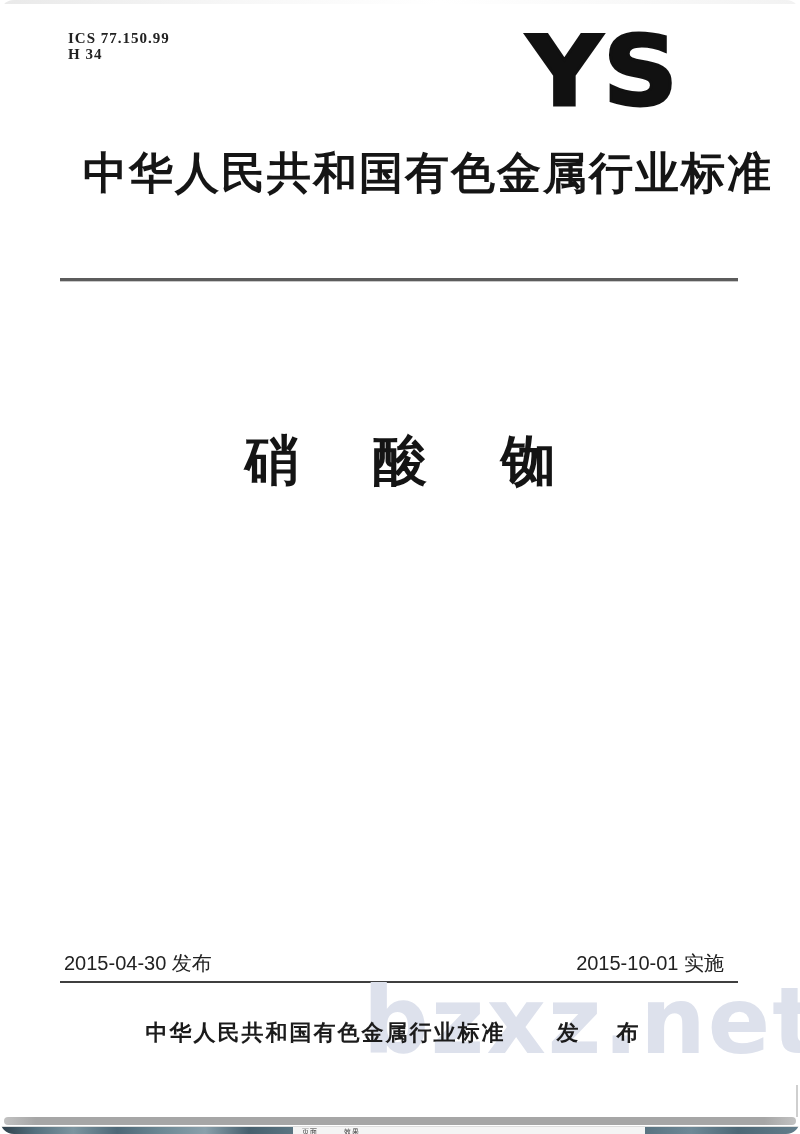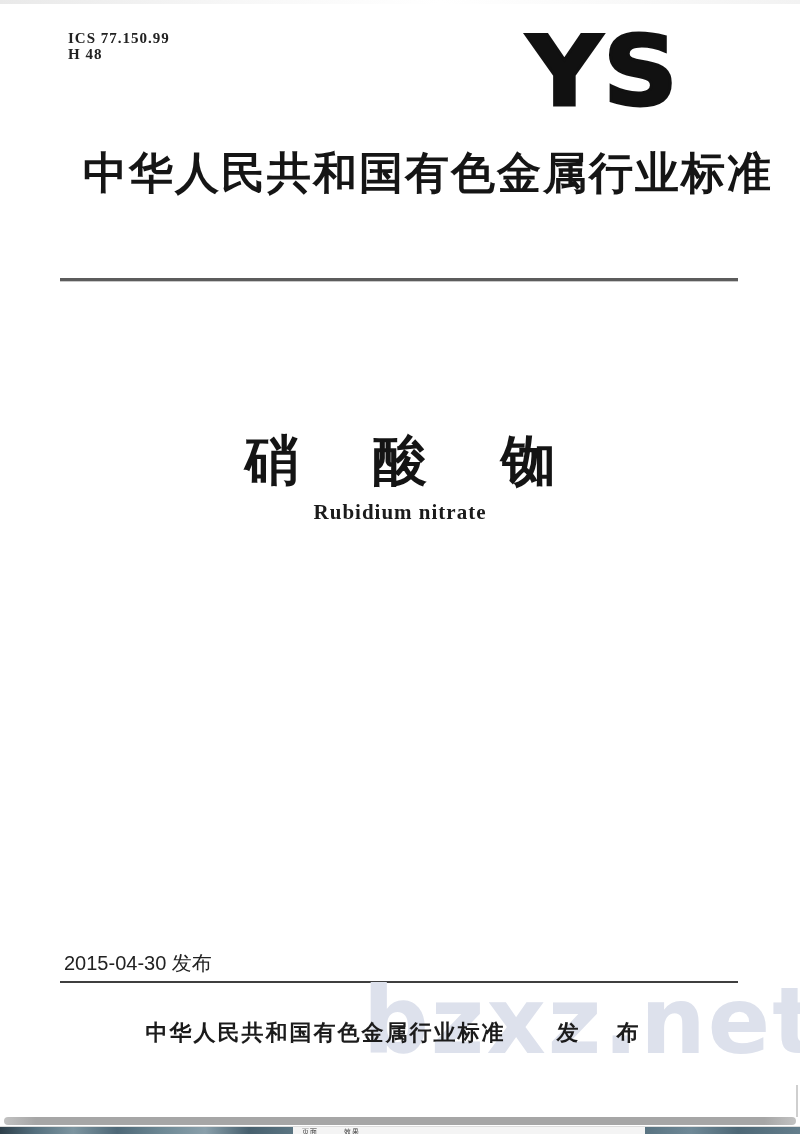--- a/index.html
+++ b/index.html
@@ -5,20 +5,21 @@
   * { margin: 0; padding: 0; box-sizing: border-box; }
   html, body { width: 800px; height: 1134px; background: #ffffff; }
   .screen {
     position: relative;
     width: 800px;
     height: 1134px;
     overflow: hidden;
     background: #ffffff;
     font-family: "Liberation Sans", sans-serif;
     color: #1c1c1c;
+    border-radius: 14px;
   }
   
   .top-shade {
     position: absolute; left: 0; top: 0; width: 800px; height: 4px;
     background: linear-gradient(90deg, #e9e9e9 0%, #f7f7f7 30%, #ffffff 55%, #f2f2f2 100%);
   }
   .ics-block {
     position: absolute; left: 68px; top: 30px;
     font-family: "Liberation Serif", serif;
     font-weight: bold; font-size: 15px; line-height: 16px;
@@ -118,42 +119,42 @@
   .strip-label.second { left: 344px; }
 </style>
 </head>
 <body>
 
 <div class="screen">
   <div class="top-shade"></div>
 
   <div class="ics-block">
     <div>ICS 77.150.99</div>
-    <div>H 48</div>
+    <div>H 34</div>
   </div>
 
   <div class="ys-logo">YS</div>
 
   <div class="main-title">中华人民共和国有色金属行业标准</div>
 
 
   <div class="rule rule-top"></div>
 
   <div class="doc-title">
     <span>硝</span>
     <span>酸</span>
     <span>铷</span>
   </div>
 
-  <div class="subtitle">Rubidium nitrate</div>
 
   <div class="watermark">bzxz.net</div>
 
   <div class="dates-row">
     <span>2015-04-30 发布</span>
+    <span>2015-10-01 实施</span>
   </div>
 
   <div class="rule rule-bottom"></div>
 
   <div class="publisher-row">
     <span>中华人民共和国有色金属行业标准</span><span class="publish-label">发 布</span>
   </div>
 
   <div class="page-edge"></div>
 

